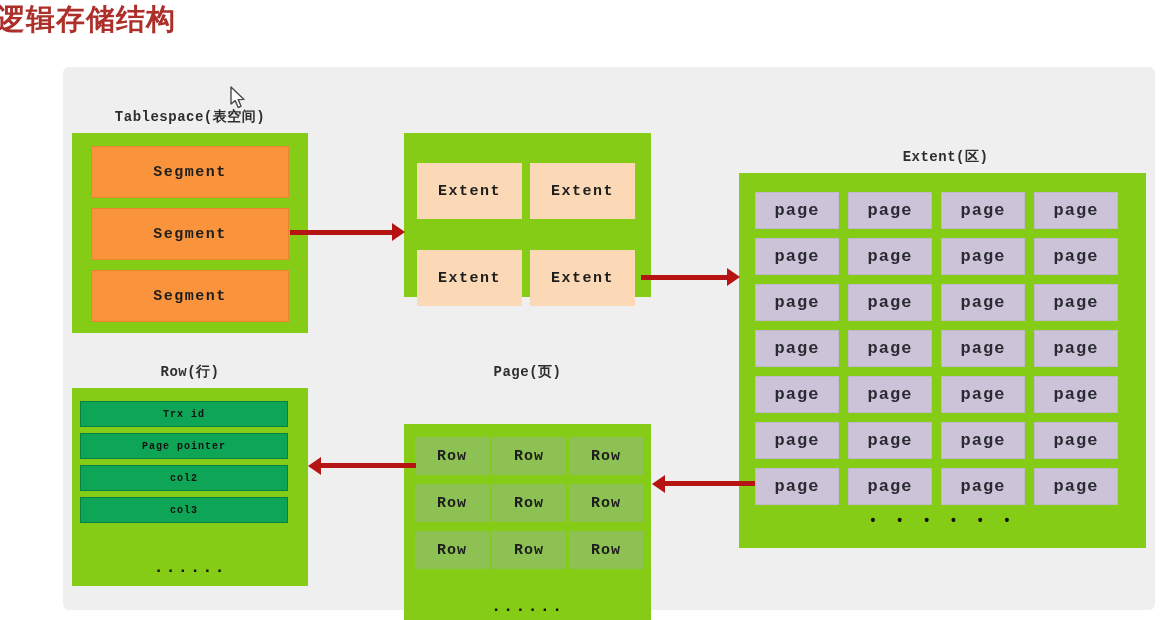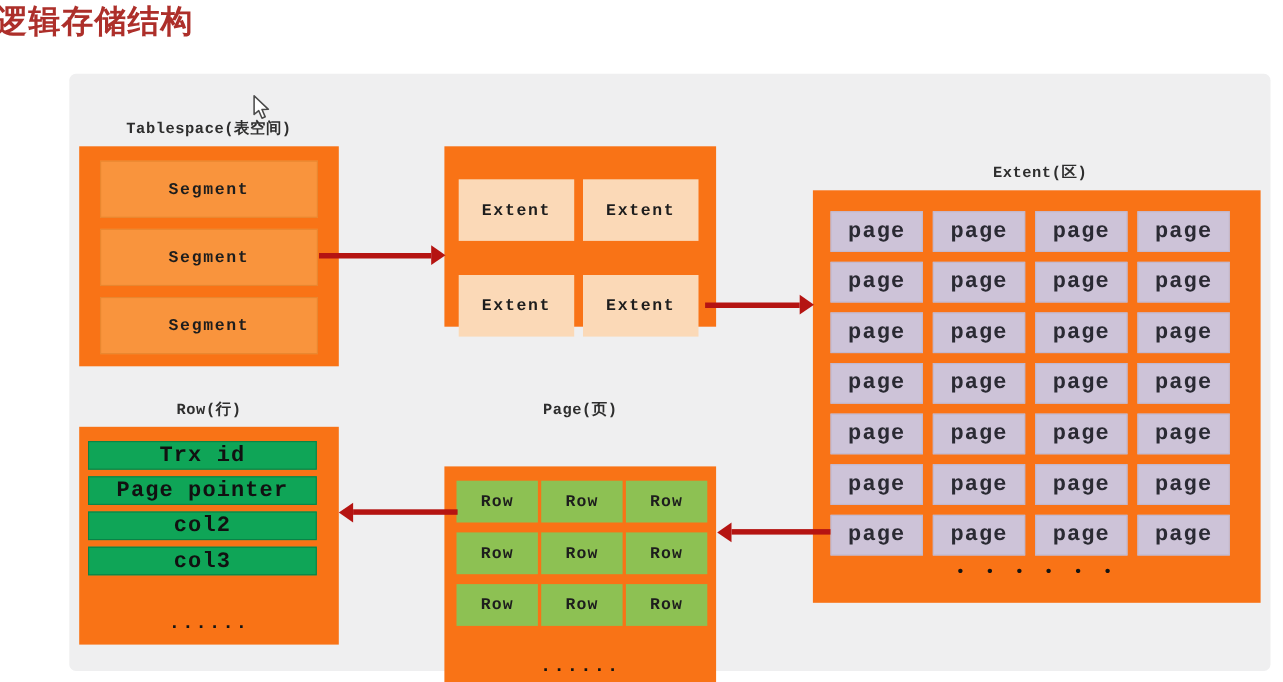--- a/index.html
+++ b/index.html
@@ -14,56 +14,56 @@
     font-size:29px;font-weight:bold;color:#ad2f2a;letter-spacing:1px;white-space:nowrap;
   }
   .panel{
     position:absolute;left:63px;top:67px;width:1092px;height:543px;
     background:#efeff0;border-radius:6px;
   }
   .sec-label{
     position:absolute;text-align:center;font-size:14px;font-weight:bold;
     color:#2e2e2e;letter-spacing:0.5px;white-space:nowrap;
   }
-  .container{position:absolute;background:#f97316;}
+  .container{position:absolute;background:#84cc16;}
   
   .seg-stack{display:flex;flex-direction:column;gap:10px;padding:13px 0 0 19px;}
   .seg-bar{
     width:198px;height:52px;flex:none;background:#f9943d;border:1px solid #e8862f;
     box-sizing:border-box;display:flex;align-items:center;justify-content:center;
     font-size:15px;font-weight:bold;color:#1d1d1d;letter-spacing:1.5px;
   }
   
   .ext-grid{display:grid;grid-template-columns:105px 105px;grid-auto-rows:56px;
     column-gap:8px;row-gap:31px;padding:30px 0 0 13px;}
   .ext-cell{
     background:#fbd9b7;display:flex;align-items:center;justify-content:center;
     font-size:15px;font-weight:bold;color:#1d1d1d;letter-spacing:1.5px;
   }
   
   .page-grid{display:grid;grid-template-columns:repeat(4,84px);grid-auto-rows:37px;
     column-gap:9px;row-gap:9px;padding:19px 0 0 16px;}
   .page-cell{
     background:#cdc3d8;border:1px solid #c2b8ce;box-sizing:border-box;
     display:flex;align-items:center;justify-content:center;
-    font-size:20px;font-weight:bold;color:#2a2a33;letter-spacing:1px;
+    font-size:17px;font-weight:bold;color:#2a2a33;letter-spacing:1px;
   }
   
   .row-grid{display:grid;grid-template-columns:repeat(3,74px);grid-auto-rows:38px;
     column-gap:3px;row-gap:9px;padding:13px 0 0 11px;}
   .row-cell{
     background:#8dc153;display:flex;align-items:center;justify-content:center;
     font-size:15px;font-weight:bold;color:#1d1d1d;letter-spacing:1px;
   }
   
   .field-stack{display:flex;flex-direction:column;gap:6px;padding:13px 0 0 8px;}
   .field-bar{
     width:208px;height:26px;flex:none;background:#0fa557;border:1px solid #0a8247;
     box-sizing:border-box;display:flex;align-items:center;justify-content:center;
-    font-size:20px;font-weight:bold;color:#111;letter-spacing:1px;
+    font-size:10px;font-weight:bold;color:#111;letter-spacing:1px;
   }
   .dots{
     position:absolute;left:0;width:100%;text-align:center;
     font-size:17px;font-weight:bold;color:#141414;letter-spacing:2px;white-space:pre;
   }
   .dots-wide{letter-spacing:5px;font-size:14px;}
   
   .arrow-line{position:absolute;height:5px;background:#b51412;}
   .arrow-head{position:absolute;width:0;height:0;border-top:9px solid transparent;border-bottom:9px solid transparent;}
   .head-right{border-left:13px solid #b51412;}

